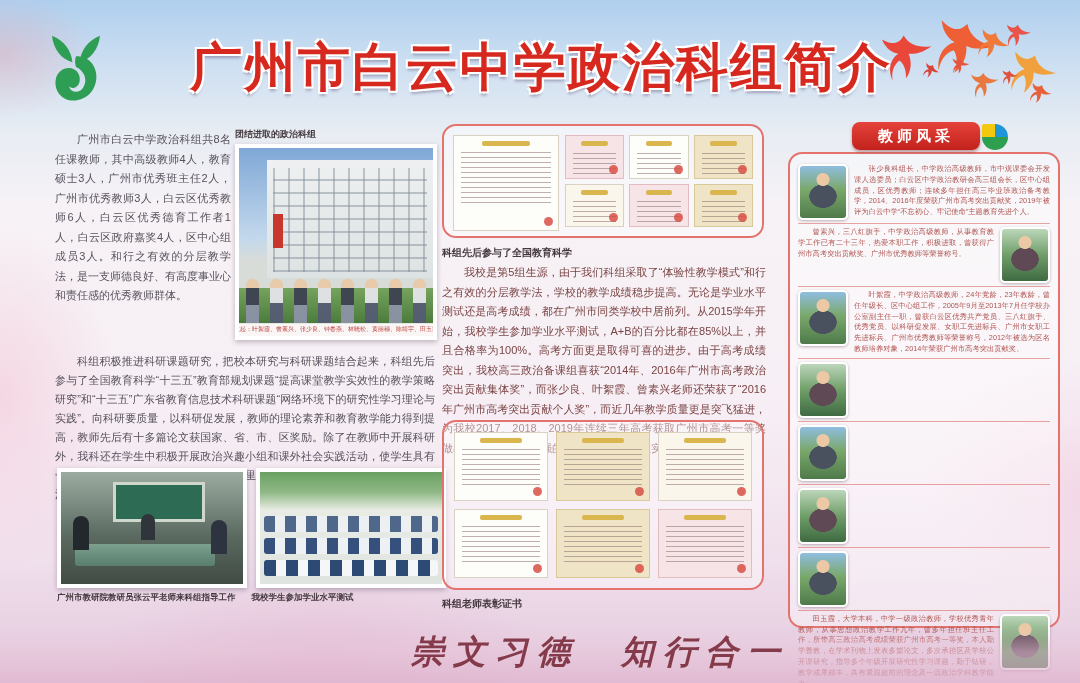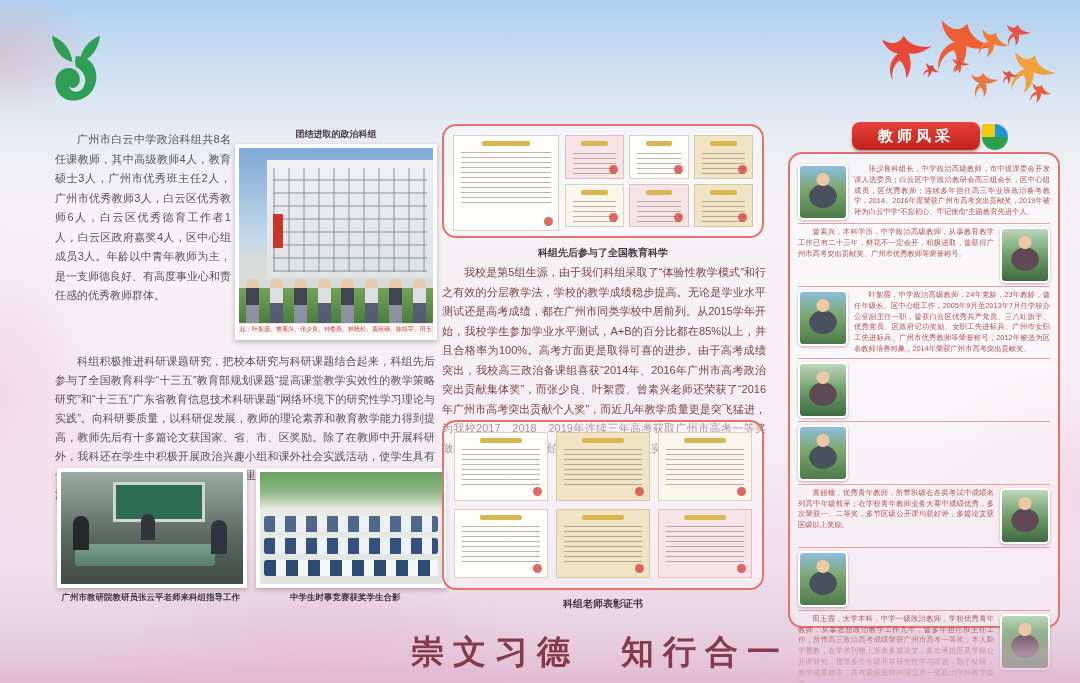--- a/index.html
+++ b/index.html
@@ -17,21 +17,21 @@
   .logo{position:absolute;left:40px;top:34px;width:72px;height:78px;}
   .main-title{
     position:absolute;left:188px;top:28px;width:706px;height:80px;
     display:flex;align-items:center;justify-content:center;
     font-size:52px;font-weight:900;letter-spacing:2px;color:#d6281e;
     text-shadow:-2px -2px 0 #fff,2px -2px 0 #fff,-2px 2px 0 #fff,2px 2px 0 #fff,0 4px 3px rgba(60,40,80,0.35);
     white-space:nowrap;
   }
   .birds{position:absolute;left:866px;top:12px;width:212px;height:112px;}
   
-  .caption{font-size:9px;font-weight:bold;color:#43383d;text-align:center;}
+  .caption{font-size:9px;font-weight:bold;color:#43383d;text-align:left;}
   .redbox{position:absolute;border:2px solid #e4736d;border-radius:14px;background:rgba(255,255,255,0.42);}
   .photo-frame{background:#fff;padding:4px;box-shadow:0 2px 5px rgba(80,60,90,0.35);}
   
   .left-top{position:absolute;left:55px;top:124px;width:382px;}
   .intro-text{
     position:absolute;left:0;top:6px;width:176px;
     font-size:11px;line-height:19.5px;color:#56505c;text-align:justify;text-indent:2em;
   }
   .group-col{position:absolute;left:180px;top:0;width:202px;}
   .group-caption{margin:4px 0 3px 0;}
@@ -109,57 +109,58 @@
       radial-gradient(ellipse 14px 12px at 50% 58%, #49505e 0 96%, transparent 100%),
       linear-gradient(180deg,#8fbde0 0%,#7aa86b 45%,#4e7a4a 100%);}
   .profile:nth-child(2n) .portrait{background:
       radial-gradient(circle at 50% 26%, #ecc9a4 0 6px, transparent 7px),
       radial-gradient(ellipse 14px 12px at 50% 58%, #5e4955 0 96%, transparent 100%),
       linear-gradient(180deg,#bcd6ba 0%,#6f9e68 50%,#3f6a42 100%);}
   
   .bottom-band{position:absolute;left:0;right:0;bottom:0;height:56px;
     background:linear-gradient(180deg,rgba(236,213,229,0) 0%,rgba(229,192,214,0.55) 45%,rgba(221,177,204,0.75) 100%);}
   .motto{position:absolute;left:400px;top:630px;width:400px;text-align:center;
-    font-family:"DejaVu Serif","Liberation Serif",serif;font-weight:bold;
+    font-family:"DejaVu Serif","Liberation Serif",serif;font-style:italic;font-weight:bold;
     font-size:33px;letter-spacing:9px;color:#7d2f3f;opacity:.92;}
 </style>
 </head>
 <body>
 
 <div class="poster">
 
   <div class="logo">
     <svg viewBox="0 0 60 64" width="72" height="78">
       <path fill="#2f9e55" d="M10 1 C20 5 26 13 27 23 C18 21 11 12 10 1 Z"></path>
       <path fill="#2f9e55" d="M50 1 C40 5 34 13 33 23 C42 21 49 12 50 1 Z"></path>
       <path fill="#2f9e55" d="M30 18 C41 18 47 26 47 35 C47 47 38 55 28 55 C18 55 12 47 13 38 C14 31 20 27 26 28 C31 29 34 34 33 39 C32 44 27 46 24 43 C26 49 33 49 36 44 C40 38 37 30 30 27 C29 24 29 21 30 18 Z"></path>
     </svg>
   </div>
 
+  <div class="main-title">广州市白云中学政治科组简介</div>
 
   <div class="birds">
     <svg viewBox="0 0 212 112" width="212" height="112">
       <defs>
         <path id="bird" d="M14 1 C16 7 22 10 29 10 C23 13 18 13 15 12 C16 17 15 22 11 26 C12 21 11 17 9 15 C5 17 3 21 3 26 C1 19 4 13 9 11 C4 9 2 5 1 1 C6 5 10 6 14 1 Z"></path>
       </defs>
       <use href="#bird" fill="#e8473a" transform="translate(14,26) scale(1.7) rotate(-10)"></use>
       <use href="#bird" fill="#ef5f35" transform="translate(74,6) scale(2.0) rotate(8)"></use>
       <use href="#bird" fill="#ef7a3a" transform="translate(116,16) scale(1.05) rotate(14)"></use>
       <use href="#bird" fill="#e8544a" transform="translate(140,12) scale(0.85)"></use>
       <use href="#bird" fill="#d84438" transform="translate(60,50) scale(0.55) rotate(18)"></use>
       <use href="#bird" fill="#e45540" transform="translate(86,46) scale(0.6)"></use>
       <use href="#bird" fill="#f0a03c" transform="translate(148,38) scale(1.55) rotate(10)"></use>
       <use href="#bird" fill="#e87840" transform="translate(104,62) scale(0.95) rotate(-8)"></use>
       <use href="#bird" fill="#e0503c" transform="translate(136,58) scale(0.55)"></use>
       <use href="#bird" fill="#e8603a" transform="translate(166,70) scale(0.75) rotate(12)"></use>
     </svg>
   </div>
 
   <div class="left-top">
-    <div class="intro-text">广州市白云中学政治科组共8名任课教师，其中高级教师4人，教育硕士3人，广州市优秀班主任2人，广州市优秀教师3人，白云区优秀教师6人，白云区优秀德育工作者1人，白云区政府嘉奖4人，区中心组成员3人。年龄以中青年教师为主，是一支师德良好、有高度事业心和责任感的优秀教师群体。</div>
+    <div class="intro-text">广州市白云中学政治科组共8名任课教师，其中高级教师4人，教育硕士3人，广州市优秀班主任2人，广州市优秀教师3人，白云区优秀教师6人，白云区优秀德育工作者1人，白云区政府嘉奖4人，区中心组成员3人。和行之有效的分层教学法，是一支师德良好、有高度事业心和责任感的优秀教师群体。</div>
     <div class="group-col">
       <div class="caption group-caption">团结进取的政治科组</div>
       <div class="photo-frame">
         <div class="group-photo">
           <div class="building">
             <div class="windows"></div>
           </div>
           <div class="red-banner"></div>
           <div class="greens"></div>
           <div class="people">
@@ -193,21 +194,21 @@
     <div class="photo-frame">
       <div class="scene students">
         <div class="srow r1"></div>
         <div class="srow r2"></div>
         <div class="srow r3"></div>
       </div>
     </div>
   </div>
   <div class="left-captions">
     <div class="caption">广州市教研院教研员张云平老师来科组指导工作</div>
-    <div class="caption">中学生时事竞赛获奖学生合影</div>
+    <div class="caption">我校学生参加学业水平测试</div>
   </div>
 
   <div class="redbox awards-box">
     <div class="cert big white">
       <div class="ctitle"></div>
       <div class="clines"></div>
       <div class="seal"></div>
     </div>
     <div class="small-grid">
       <div class="cert pink">
@@ -282,35 +283,34 @@
 
   <div class="fengcai-ribbon"></div>
   <div class="fengcai-banner">教师风采</div>
 
   <div class="redbox teachers-box">
     <div class="profile">
       <div class="portrait"></div>
       <div class="profile-text">张少良科组长，中学政治高级教师，市中观课委会开发课人选委员；白云区中学政治教研会高三组会长，区中心组成员，区优秀教师；连续多年担任高三毕业班政治备考教学，2014、2016年度荣获广州市高考突出贡献奖，2019年被评为白云中学“不忘初心、牢记使命”主题教育先进个人。</div>
     </div>
     <div class="profile">
-      <div class="profile-text">曾素兴，本科学历，中学政治高级教师，从事教育教学工作已有二十三年，鲜花不一定会开，积极进取，曾获得广州市高考突出贡献奖、广州市优秀教师等荣誉称号。</div>
-      <div class="portrait"></div>
-    </div>
-    <div class="profile">
-      <div class="portrait"></div>
-      <div class="profile-text">叶絮霞，中学政治高级教师，24年党龄，23年教龄，曾任年级长、区中心组工作，2005年9月至2013年7月任学校办公室副主任一职，曾获白云区优秀共产党员、三八红旗手、优秀党员、区政府记功奖励、女职工先进标兵、广州市女职工先进标兵、广州市优秀教师等荣誉称号，2012年被选为区名教师培养对象，2014年荣获广州市高考突出贡献奖。</div>
-    </div>
-    <div class="profile">
-      <div class="portrait"></div>
-    </div>
-    <div class="profile">
-      <div class="portrait"></div>
-    </div>
-    <div class="profile">
-      <div class="profile-text">黄丽穗，优秀青年教师，所带班级在各类考试中成绩名列高中年级前茅；在学校青年教师业务大赛中成绩优秀，多次荣获一、二等奖，多节区级公开课均获好评，多篇论文获区级以上奖励。</div>
+      <div class="profile-text">曾素兴，三八红旗手，中学政治高级教师，从事教育教学工作已有二十三年，热爱本职工作，积极进取，曾获得广州市高考突出贡献奖、广州市优秀教师等荣誉称号。</div>
+      <div class="portrait"></div>
+    </div>
+    <div class="profile">
+      <div class="portrait"></div>
+      <div class="profile-text">叶絮霞，中学政治高级教师，24年党龄，23年教龄，曾任年级长、区中心组工作，2005年9月至2013年7月任学校办公室副主任一职，曾获白云区优秀共产党员、三八红旗手、优秀党员、以科研促发展、女职工先进标兵、广州市女职工先进标兵、广州市优秀教师等荣誉称号，2012年被选为区名教师培养对象，2014年荣获广州市高考突出贡献奖。</div>
+    </div>
+    <div class="profile">
+      <div class="portrait"></div>
+    </div>
+    <div class="profile">
+      <div class="portrait"></div>
+    </div>
+    <div class="profile">
       <div class="portrait"></div>
     </div>
     <div class="profile">
       <div class="portrait"></div>
     </div>
     <div class="profile">
       <div class="profile-text">田玉霞，大学本科，中学一级政治教师，学校优秀青年教师，从事思想政治教学工作九年，曾多年担任班主任工作，所带高三政治高考成绩荣获广州市高考一等奖，本人勤学善教，在学术刊物上发表多篇论文，多次承担区及学校公开课研究，指导多个年级开展研究性学习课题，勤于钻研，教学成果颇丰，具有紧跟超前的理念及一流政治学科教学能力。</div>
       <div class="portrait"></div>
     </div>
   </div>

